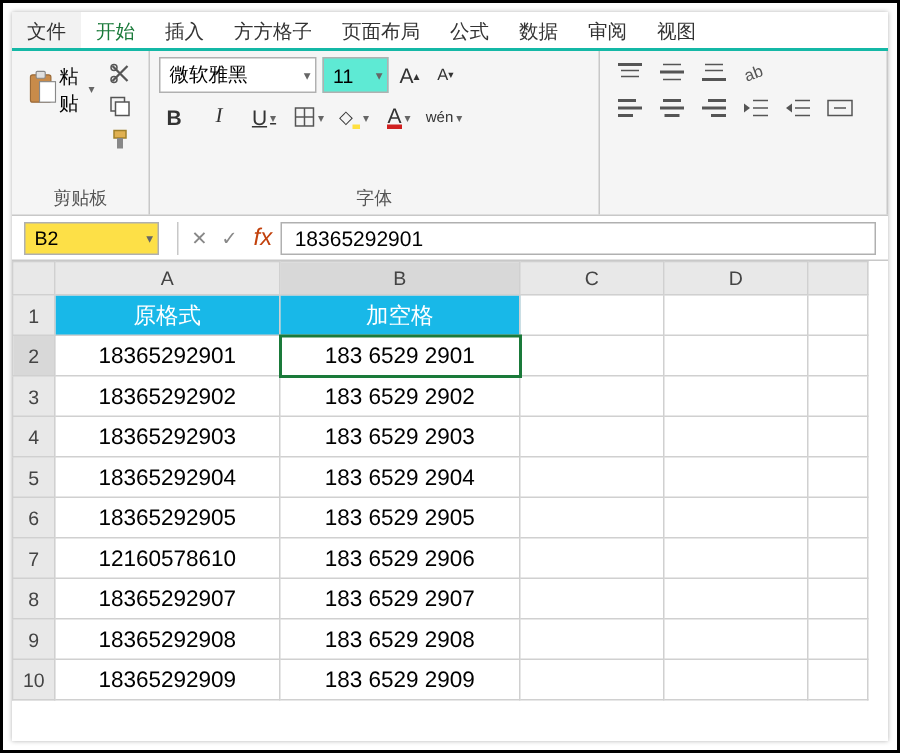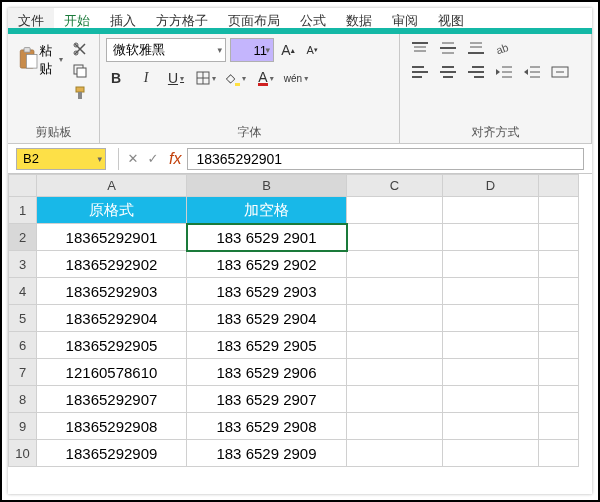--- a/index.html
+++ b/index.html
@@ -1,41 +1,41 @@
 <!DOCTYPE html>
 <html><head>
 <meta charset="utf-8">
 <style>
   * { box-sizing: border-box; margin: 0; padding: 0; }
   body { font-family: "Microsoft YaHei", Arial, sans-serif; font-size: 12px; background: #fff; }
   .frame { width: 600px; height: 502px; border: 2px solid #000; position: relative; overflow: hidden; background: #fff; }
   .inner { position: absolute; top: 6px; left: 6px; right: 6px; bottom: 6px; background: #fff; box-shadow: 0 0 3px rgba(0,0,0,0.3); overflow: hidden; }
 
   
-  .tabs { display: flex; background: #fff; border-bottom: 6px solid #14b8a6; height: 26px; align-items: stretch; text-align: right; }
+  .tabs { display: flex; background: #fff; border-bottom: 2px solid #14b8a6; height: 26px; align-items: stretch; text-align: right; }
   .tab { padding: 4px 10px; font-size: 13px; color: #333; cursor: pointer; }
   .tab.active { background: #fff; color: #1a7a3a; font-weight: 500; }
   .tab:first-child { background: #f2f2f2; }
 
   
   .ribbon { display: flex; background: #f5f5f5; border-bottom: 1px solid #c8c8c8; height: 110px; }
   .group { border-right: 1px solid #c8c8c8; display: flex; flex-direction: column; padding: 4px 6px 2px; }
   .group-body { flex: 1; display: flex; align-items: flex-start; }
   .group-label { text-align: center; font-size: 12px; color: #555; padding-top: 2px; }
 
   
   .clip-main { display: flex; flex-direction: row; align-items: center; padding: 2px 4px; }
   .paste-icon { width: 28px; height: 32px; }
   .clip-side { display: flex; flex-direction: column; gap: 4px; padding: 2px 4px; }
   .mini-icon { width: 18px; height: 18px; display: flex; align-items: center; justify-content: center; color: #555; }
 
   
   .font-row1 { display: flex; gap: 4px; align-items: center; margin-bottom: 6px; }
-  .font-name { width: 120px; height: 24px; border: 1px solid #b0b0b0; background: #fff; display: flex; align-items: center; padding: 0 6px; font-size: 13px; position: relative; }
-  .font-size { width: 44px; height: 24px; border: 1px solid #b0b0b0; background: #c4b5fd; display: flex; align-items: center; padding: 0 6px; font-size: 13px; position: relative; justify-content: flex-end; }
+  .font-name { width: 105px; height: 24px; border: 1px solid #b0b0b0; background: #fff; display: flex; align-items: center; padding: 0 6px; font-size: 13px; position: relative; }
+  .font-size { width: 44px; height: 24px; border: 1px solid #b0b0b0; background: #5eead4; display: flex; align-items: center; padding: 0 6px; font-size: 13px; position: relative; }
   .dd-arrow { position: absolute; right: 3px; top: 50%; transform: translateY(-50%); font-size: 9px; color: #666; }
   .font-row2 { display: flex; gap: 10px; align-items: center; }
   .fbtn { width: 20px; height: 20px; display: flex; align-items: center; justify-content: center; color: #333; font-size: 14px; }
   .fbtn.small-arrow::after { content: "▾"; font-size: 8px; margin-left: 2px; color: #666; }
   .color-under { border-bottom: 3px solid; padding-bottom: 0; line-height: 12px; }
 
   .grow-a { font-size: 14px; }
   .shrink-a { font-size: 11px; }
 
   
@@ -222,21 +222,20 @@
                   <line x1="8" y1="8" x2="18" y2="8" stroke="#555"></line>
                   <line x1="8" y1="13" x2="18" y2="13" stroke="#555"></line>
                 </svg>
           <svg class="align-btn" viewBox="0 0 20 16">
                   <rect x="2" y="3" width="16" height="10" fill="none" stroke="#555"></rect>
                   <line x1="6" y1="8" x2="14" y2="8" stroke="#555"></line>
                 </svg>
         </div>
       </div>
     </div>
-    <div class="group-label">对齐方式</div>
   </div>
 </div>
 
 <div class="fxrow">
   <div class="namebox">
     <span>B2</span>
     <span class="dd-arrow">▾</span>
   </div>
   <div class="fx-sep"></div>
   <div class="fx-btn">✕</div>

